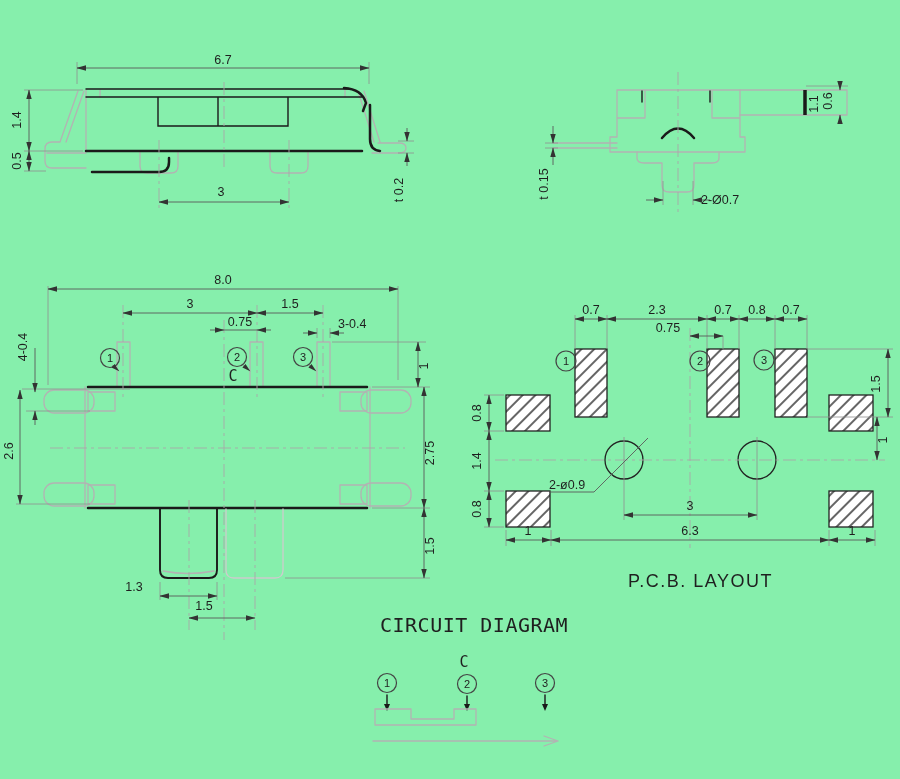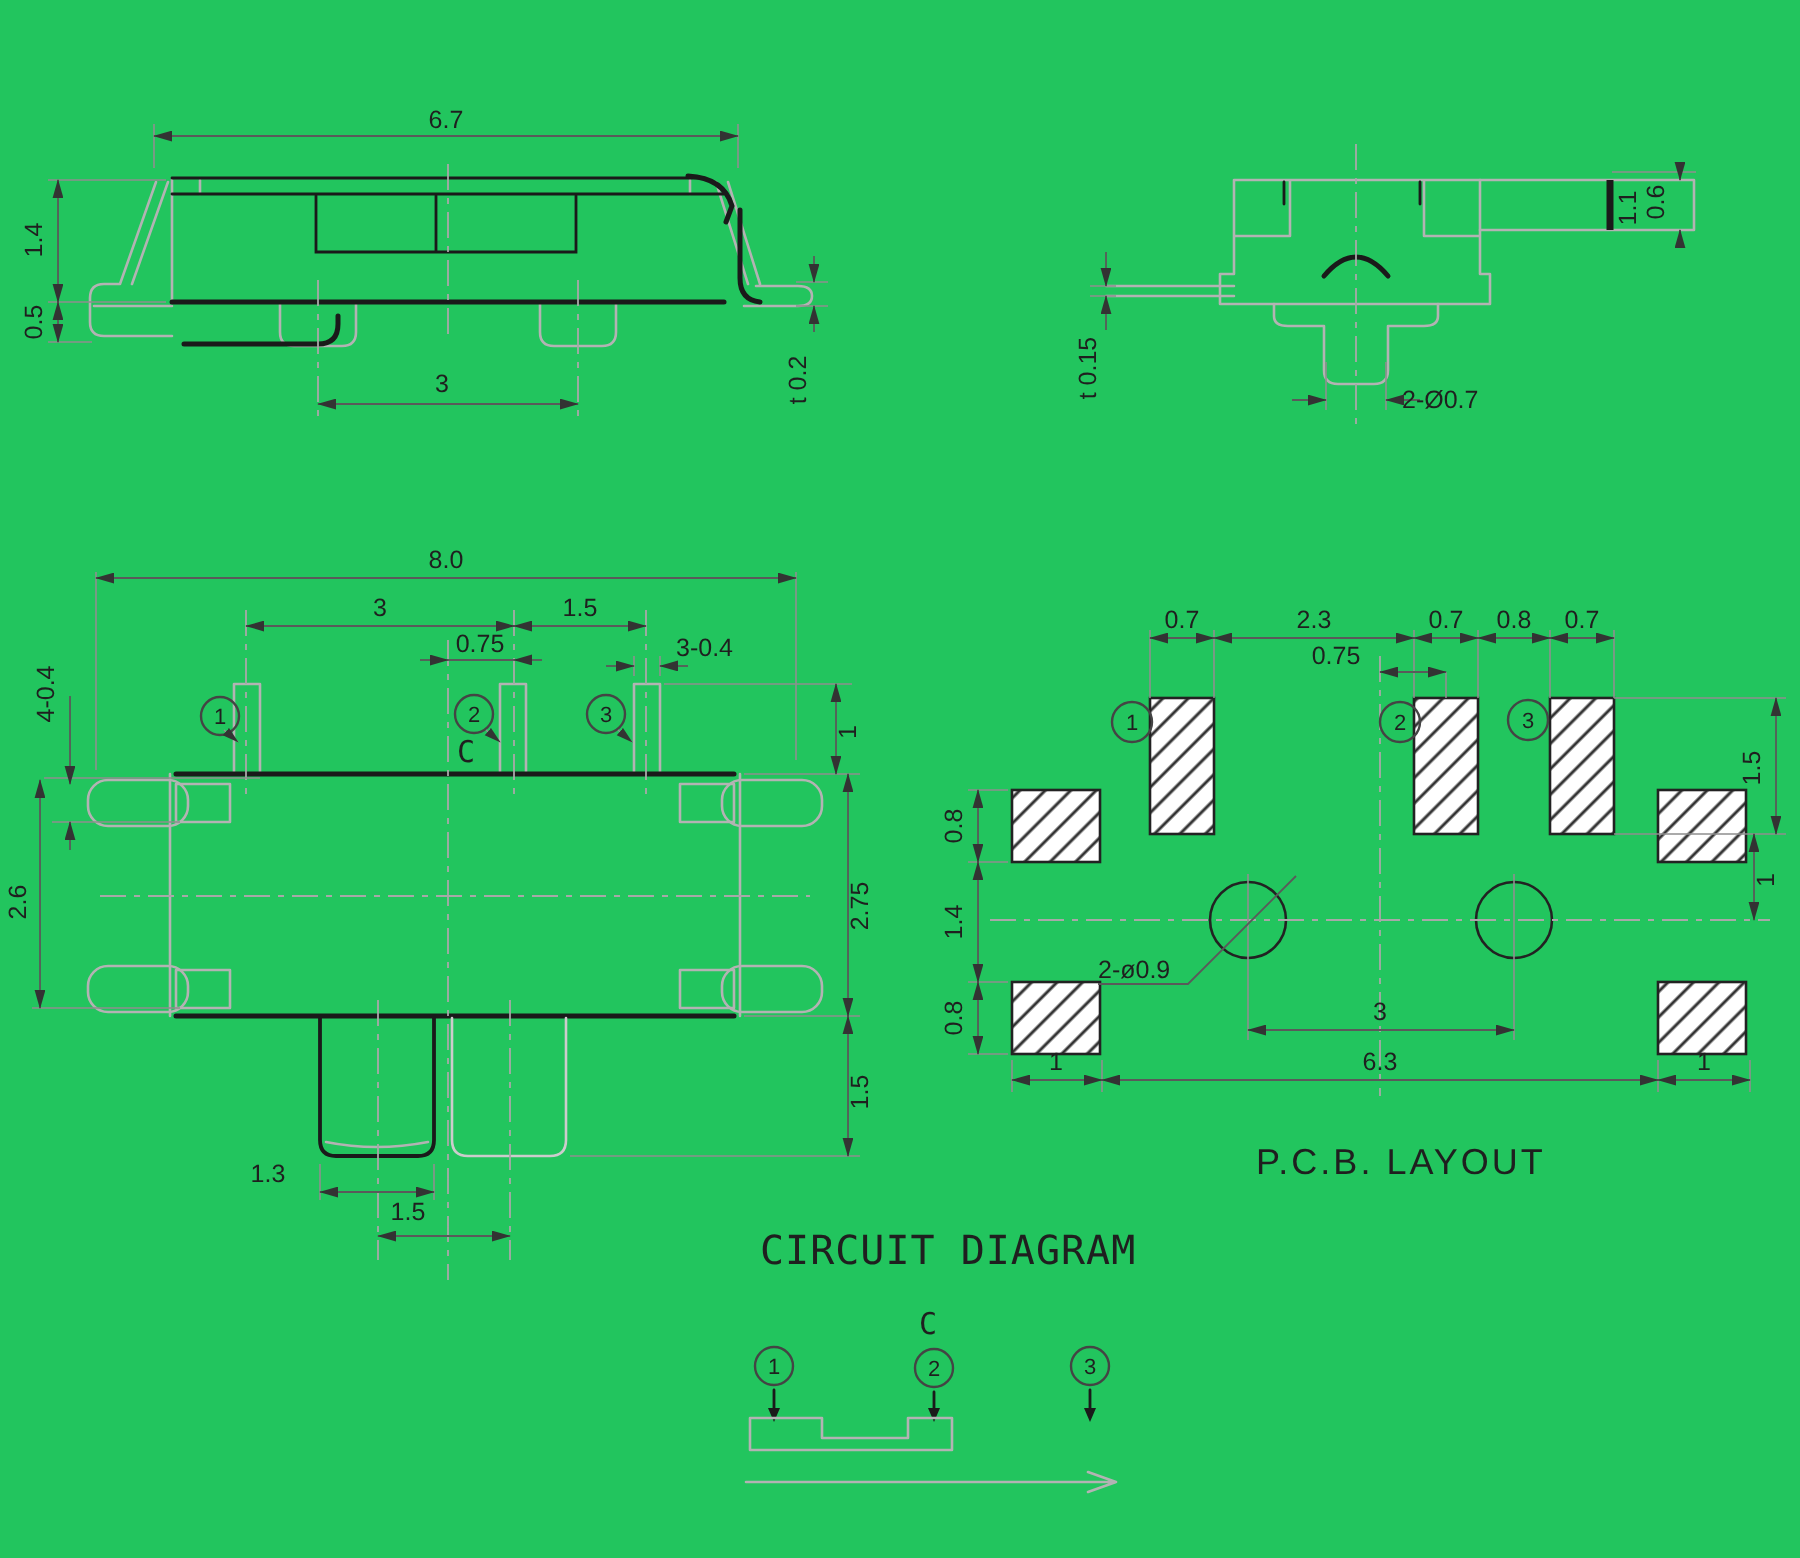--- a/index.html
+++ b/index.html
@@ -1,16 +1,16 @@
 <!DOCTYPE html>
 <html><head>
 <meta charset="utf-8">
 <style>
   html,body{margin:0;padding:0;background:#ffffff;}
-  #stage{position:relative;width:900px;height:779px;background:#22c55e;overflow:hidden;}
+  #stage{position:relative;width:900px;height:779px;background:#86efac;overflow:hidden;}
   svg{display:block;}
   .ol{stroke:#b3b3b3;fill:none;stroke-width:1.3;stroke-linecap:round;stroke-linejoin:round;}
   .ol2{stroke:#cccccc;fill:none;stroke-width:1.3;stroke-linecap:round;}
   .dk{stroke:#1a1a1a;fill:none;stroke-width:1.4;stroke-linecap:round;}
   .dk2{stroke:#1a1a1a;fill:none;stroke-width:2.5;stroke-linecap:round;}
   .cl{stroke:#a8a8a8;fill:none;stroke-width:0.9;stroke-dasharray:13 4 3 4;}
   .dm{stroke:#5a5a5a;fill:none;stroke-width:0.9;}
   .xt{stroke:#8f8f8f;fill:none;stroke-width:0.8;}
   .pad{fill:url(#hatch);stroke:#222;stroke-width:1.3;}
   .lblc{fill:none;stroke:#444;stroke-width:1.2;}

